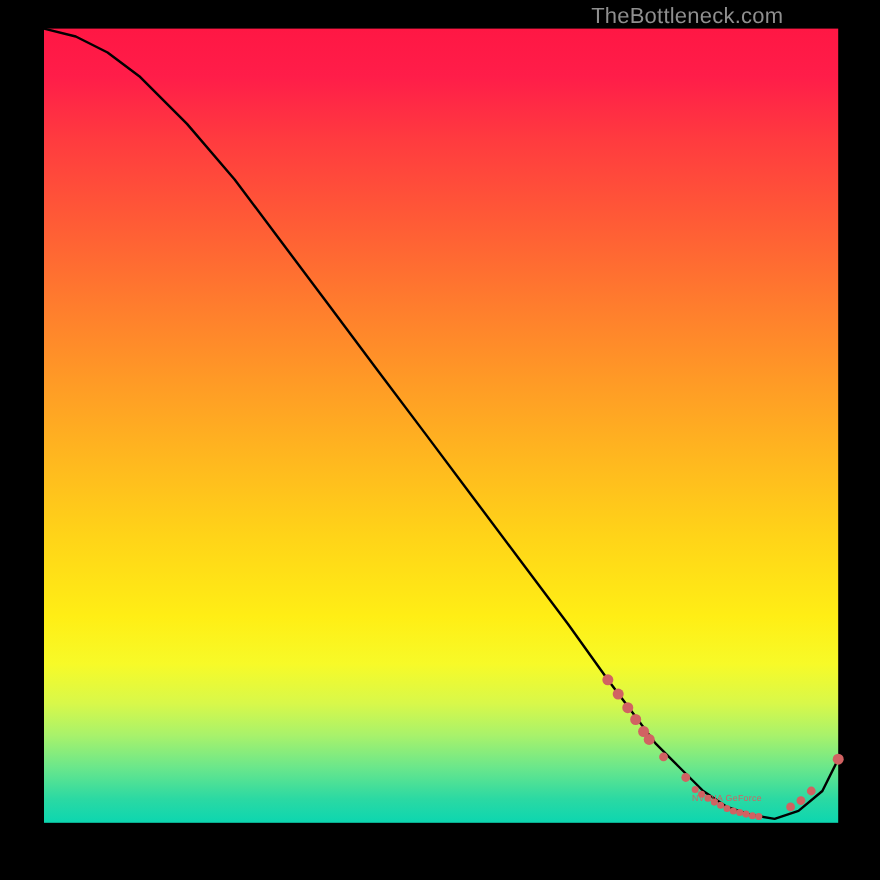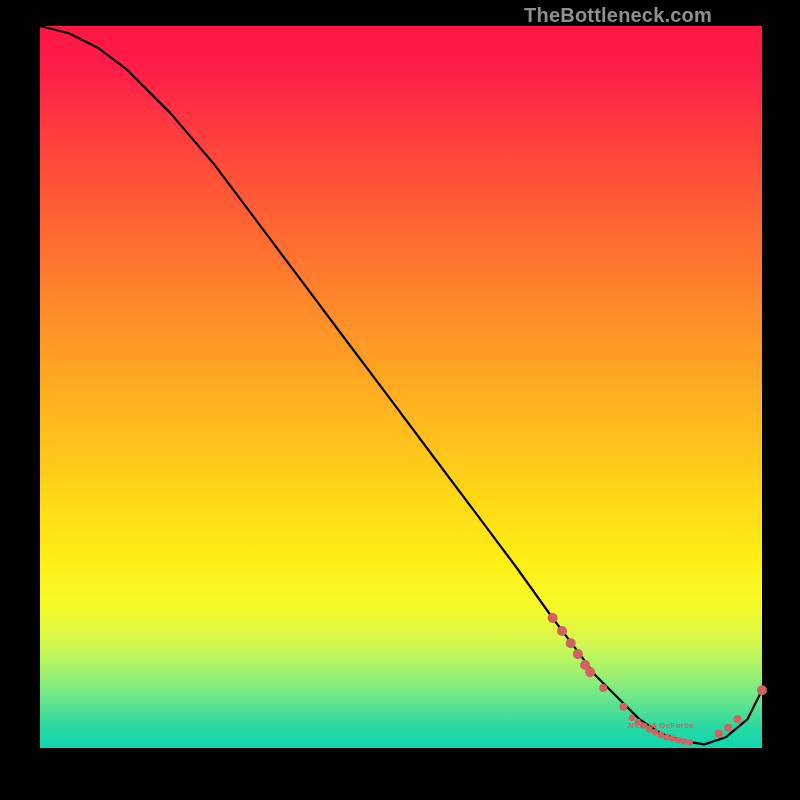--- a/index.html
+++ b/index.html
@@ -8,21 +8,20 @@
     width: 800px;
     height: 800px;
     background: #000;
     overflow: hidden;
   }
   .stage {
     position: relative;
     width: 752px;
     height: 800px;
     background: #000;
-    font-weight: bold;
   }
   .plot {
     position: absolute;
     left: 40px;
     top: 26px;
     width: 722px;
     height: 722px;
     
     background: linear-gradient(
       to bottom,

